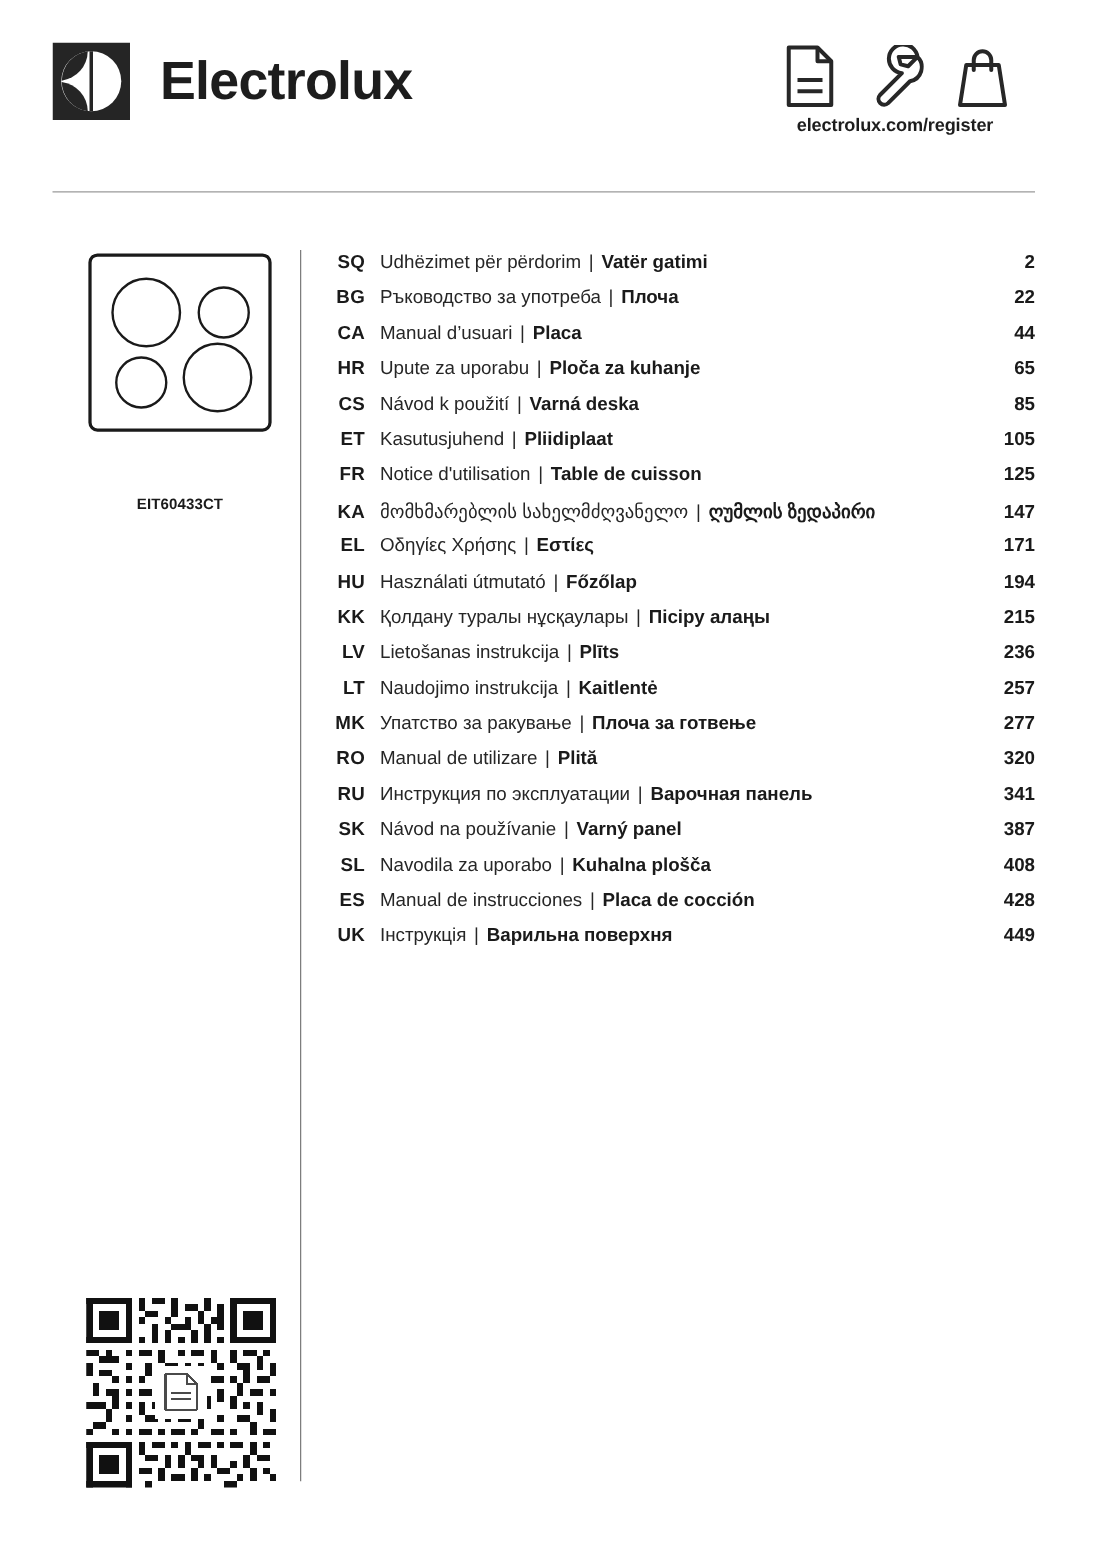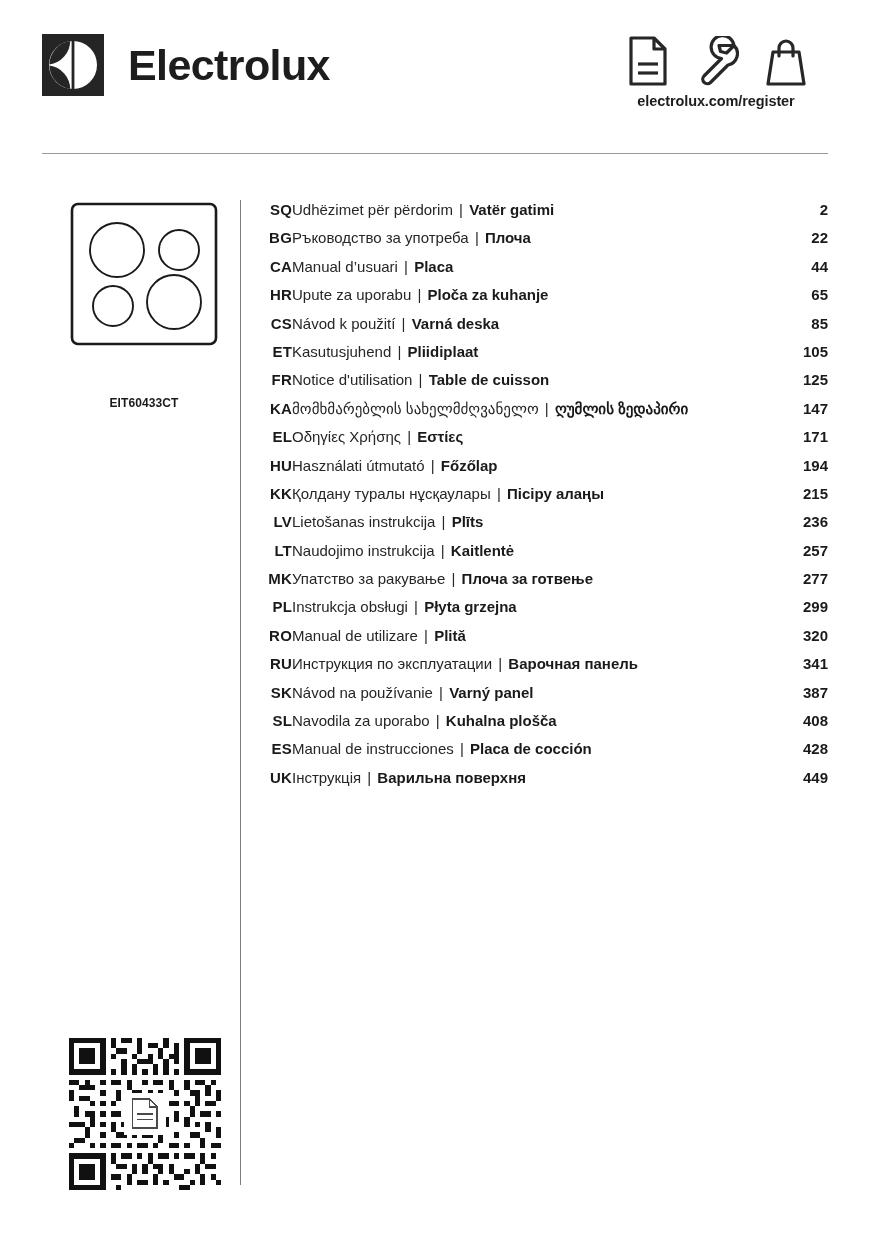--- a/index.html
+++ b/index.html
@@ -130,21 +130,21 @@
     width: 34px;
     flex: 0 0 34px;
     text-align: right;
     font-size: 15px;
     font-weight: 700;
     color: #1a1a1a;
     letter-spacing: 0.2px;
   }
   .lang-text {
     flex: 1 1 auto;
-    padding-left: 0;
+    padding-left: 12px;
     font-size: 15px;
     font-weight: 400;
     color: #262626;
     white-space: nowrap;
     overflow: hidden;
   }
   .lang-text .sep {
     color: #262626;
     padding: 0 2px;
   }
@@ -461,25 +461,20 @@
       <div class="lang-code">LT</div>
       <div class="lang-text"><span>Naudojimo instrukcija</span> <span class="sep">|</span> <span class="prod">Kaitlentė</span></div>
       <div class="lang-page">257</div>
     </div>
     <div class="lang-row">
       <div class="lang-code">MK</div>
       <div class="lang-text"><span>Упатство за ракување</span> <span class="sep">|</span> <span class="prod">Плоча за готвење</span></div>
       <div class="lang-page">277</div>
     </div>
     <div class="lang-row">
-      <div class="lang-code">PL</div>
-      <div class="lang-text"><span>Instrukcja obsługi</span> <span class="sep">|</span> <span class="prod">Płyta grzejna</span></div>
-      <div class="lang-page">299</div>
-    </div>
-    <div class="lang-row">
       <div class="lang-code">RO</div>
       <div class="lang-text"><span>Manual de utilizare</span> <span class="sep">|</span> <span class="prod">Plită</span></div>
       <div class="lang-page">320</div>
     </div>
     <div class="lang-row">
       <div class="lang-code">RU</div>
       <div class="lang-text"><span>Инструкция по эксплуатации</span> <span class="sep">|</span> <span class="prod">Варочная панель</span></div>
       <div class="lang-page">341</div>
     </div>
     <div class="lang-row">

